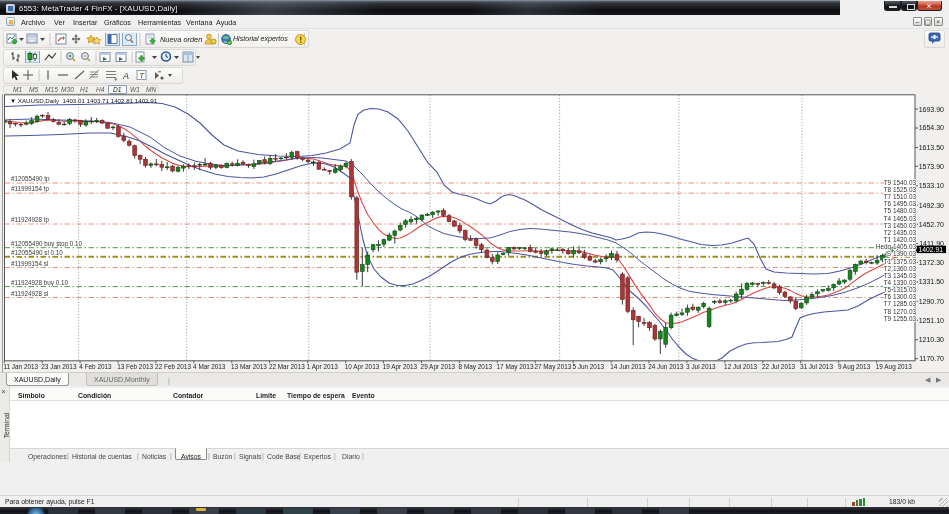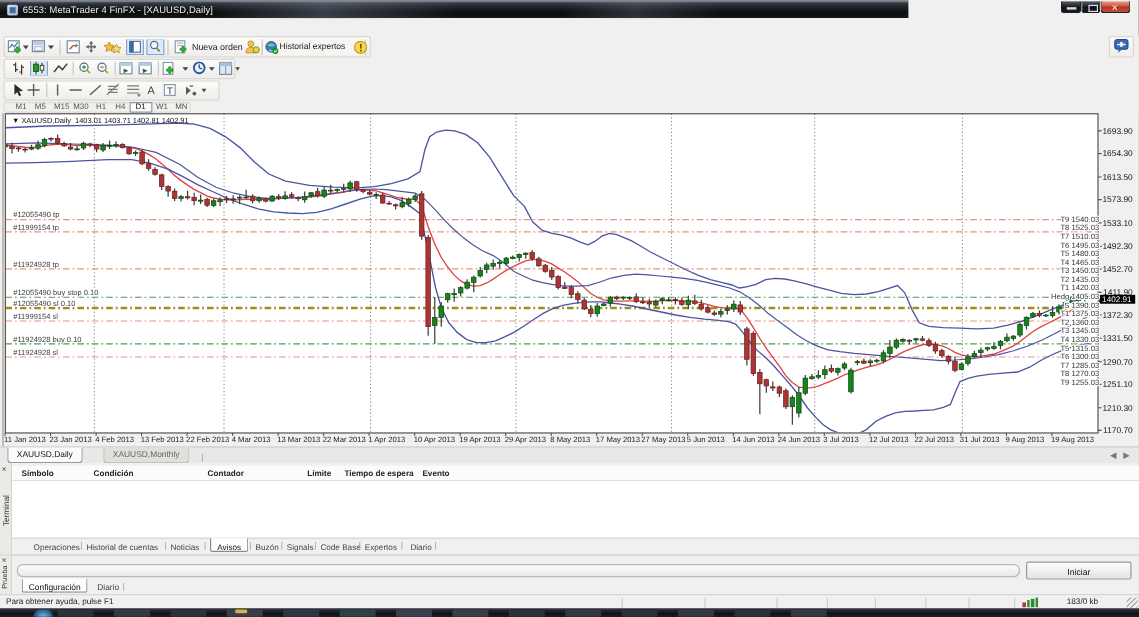--- a/index.html
+++ b/index.html
@@ -1,18 +1,18 @@
 <!DOCTYPE html>
 <html><head><meta charset="utf-8"><style>
 * { margin:0; padding:0; box-sizing:border-box; }
 html,body { width:949px; height:514px; overflow:hidden; background:#15161a;
   font-family:"Liberation Sans", sans-serif; }
 #win { position:absolute; left:0; top:0; width:949px; height:507px; background:#f0f0f0; filter:blur(0.3px); }
 
-#titlebar { position:absolute; left:0; top:0; width:757px; height:14.5px;
+#titlebar { position:absolute; left:0; top:0; width:840px; height:14.5px;
   background:linear-gradient(180deg,#585d66 0%,#2e3138 18%,#1a1c21 45%,#0c0d10 70%,#17181c 100%);
   border-top:1px solid #7c8894; }
 #titlebar .streak { position:absolute; top:0; height:14.5px; background:linear-gradient(100deg,rgba(255,255,255,0) 0%,rgba(160,175,195,0.28) 45%,rgba(255,255,255,0) 100%); }
 #ticon { position:absolute; left:6px; top:3px; width:9px; height:9px;
   background:linear-gradient(135deg,#dfe6ee,#9fb2c8); border-radius:1.5px; }
 #ticon:after { content:""; position:absolute; left:2px; top:2px; width:5px; height:5px; background:#3a6ea5; }
 #ttext { position:absolute; left:19px; top:3px; font-size:7.8px; color:#f2f2f2; letter-spacing:0.1px;
   text-shadow:0 1px 2px #000; }
 .capbtn { position:absolute; top:0; height:9.5px; border:1px solid #1c1e22; border-top:none;
   border-radius:0 0 3px 3px; }
@@ -27,21 +27,21 @@
 #menubar { position:absolute; left:0; top:14.5px; width:949px; height:14px; background:#f0f0f0;
   border-bottom:1px solid #e2e2e0; font-size:7.2px; color:#1a1a1a; }
 #menubar span.m { position:absolute; top:3.2px; }
 #micon { position:absolute; left:6px; top:2.5px; width:9px; height:9px;
   background:linear-gradient(180deg,#fdfdfd,#cfd8e2); border:1px solid #9aa6b4; border-radius:1.5px; }
 #micon:after{ content:""; position:absolute; left:1.5px; top:1.5px; width:4px; height:4px; background:#e8b84a; }
 .mdibtn { position:absolute; top:2.5px; width:8.5px; height:8.5px; background:linear-gradient(180deg,#fefefe,#d6d6d2);
   border:1px solid #8a8a86; border-radius:1px; font-size:6.5px; color:#333; text-align:center; line-height:7px; }
 
 #toolzone { position:absolute; left:0; top:28.5px; width:949px; height:65.5px;
-  background:#f1f0ee; }
+  background:#f1f0ee;font-style:italic; }
 .tbrow { position:absolute; left:0; width:949px; }
 .tbgroup { position:absolute; background:linear-gradient(180deg,#fcfcfb,#eeedeb);
   border:1px solid #d9d8d4; border-radius:2px; }
 .drop { position:absolute; width:0; height:0; border-left:2.5px solid transparent;
   border-right:2.5px solid transparent; border-top:3px solid #4a4a46; }
 .tbtext { position:absolute; font-size:7.4px; color:#1a1a1a; }
 
 .tf { position:absolute; top:1.5px; font-size:6.6px; color:#55544f; }
 
 #chart { position:absolute; left:0; top:94px; width:949px; height:278px; filter:blur(0.25px); }
@@ -91,20 +91,33 @@
 <body>
 <div id="win">
   <div id="titlebar">
     <div class="streak" style="left:180px;width:200px;"></div>
     <div class="streak" style="left:470px;width:130px;opacity:.7"></div>
     <div id="ticon"></div>
     <div id="ttext">6553: MetaTrader 4 FinFX - [XAUUSD,Daily]</div>
     <div class="capbtn" id="btnmin"></div>
     <div class="capbtn" id="btnmax"></div>
     <div class="capbtn" id="btncls"></div>
+  </div>
+  <div id="menubar">
+    <div id="micon"></div>
+    <span class="m" style="left:21px">Archivo</span>
+    <span class="m" style="left:54px">Ver</span>
+    <span class="m" style="left:73px">Insertar</span>
+    <span class="m" style="left:104px">Gráficos</span>
+    <span class="m" style="left:138px">Herramientas</span>
+    <span class="m" style="left:186px">Ventana</span>
+    <span class="m" style="left:216px">Ayuda</span>
+    <div class="mdibtn" style="left:913px">–</div>
+    <div class="mdibtn" style="left:923.5px">▢</div>
+    <div class="mdibtn" style="left:934px">×</div>
   </div>
   <div id="toolzone">
 
 <div class="tbrow" style="top:1px;height:18px">
   <div class="tbgroup" style="left:3px;top:0;width:306px;height:18px"></div>
   <svg style="position:absolute;left:6px;top:3px" width="300" height="13">
 
     <rect x="1" y="1" width="9" height="9" fill="#fff" stroke="#7a8aa0" stroke-width="1"></rect>
     <polyline points="2,7 4,4 6,6 9,2" fill="none" stroke="#4a6a9a" stroke-width="1"></polyline>
     <path d="M5 5 h3 v3 h3 v3 h-3 v3 h-3 v-3 h-3 v-3 h3 z" transform="translate(4.9,3.3) scale(0.55)" fill="#2eb82e" stroke="#1a7a1a" stroke-width="0.9"></path>
@@ -787,33 +800,20 @@
       <span class="ttab" style="left:224px">Signals</span>
         <span class="tsep" style="left:252px">|</span>
       <span class="ttab" style="left:252px">Code Base</span>
         <span class="tsep" style="left:289px">|</span>
       <span class="ttab" style="left:289px">Expertos</span>
         <span class="tsep" style="left:324px">|</span>
       <span class="ttab" style="left:327px">Diario</span>
         <span class="tsep" style="left:352px">|</span>
     </div>
   </div>
-  <div id="tester">
-    <div id="test-strip">
-        <div class="x">×</div>
-        <div class="lab">Prueba</div>
-      </div>
-    <div id="progress"></div>
-    <div id="iniciar">Iniciar</div>
-    <div id="test-tabs">
-      <span class="ttab on" style="left:8px">Configuración</span>
-      <span class="ttab" style="left:66px">Diario</span>
-        <span class="tsep" style="left:92px">|</span>
-    </div>
-  </div>
   <div id="statusbar">
     <span style="position:absolute;left:5px;top:2px">Para obtener ayuda, pulse F1</span>
     <div class="cell" style="left:518px"></div>
     <div class="cell" style="left:587px"></div>
     <div class="cell" style="left:647px"></div>
     <div class="cell" style="left:689px"></div>
     <div class="cell" style="left:729px"></div>
     <div class="cell" style="left:771px"></div>
     <div class="cell" style="left:807px"></div>
     <div class="cell" style="left:845px"></div>

